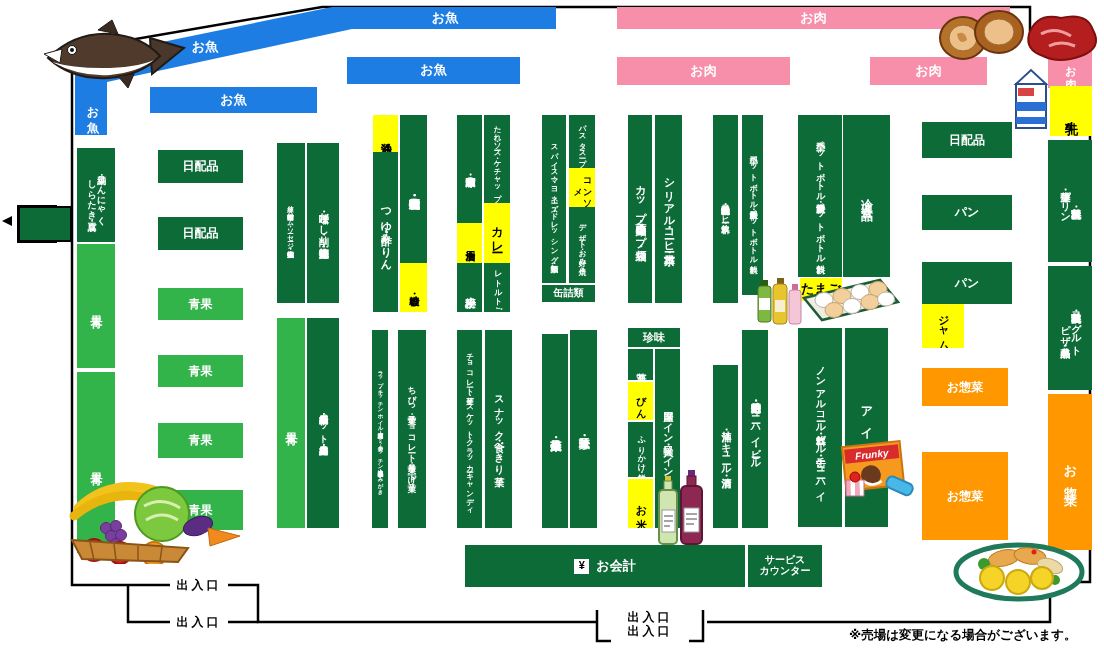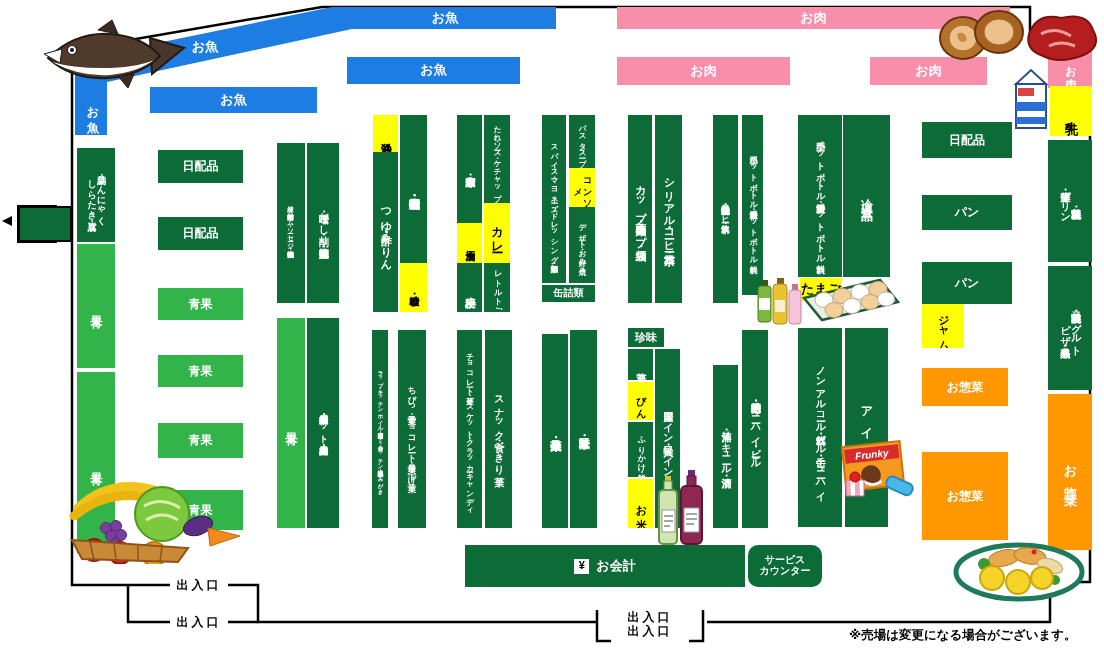--- a/index.html
+++ b/index.html
@@ -7,21 +7,21 @@
   svg.layer{position:absolute;left:0;top:0;}
   .b{position:absolute;display:flex;align-items:center;justify-content:center;
      font-weight:bold;box-sizing:border-box;text-align:center;overflow:hidden;line-height:1.08;}
   .dg{background:#0d6b38;color:#fff;}
   .lg{background:#33b44a;color:#fff;}
   .bl{background:#1e7de2;color:#fff;}
   .pk{background:#f78fab;color:#fff;}
   .yl{background:#ffff00;color:#000;}
   .or{background:#ff9800;color:#fff;}
   .v{writing-mode:vertical-rl;white-space:pre-line;}
-  .h{white-space:pre-line;border-radius:10px;}
+  .h{white-space:pre-line;}
   .t{position:absolute;display:flex;align-items:center;justify-content:center;
      color:#fff;font-weight:bold;}
   .ent{position:absolute;display:flex;align-items:center;justify-content:center;
      color:#000;font-weight:bold;font-size:12px;letter-spacing:3px;background:#fff;}
   .yenbox{display:inline-flex;align-items:center;justify-content:center;width:15px;height:15px;
      background:#fff;color:#000;font-size:11px;font-weight:bold;margin-right:7px;}
   #note{position:absolute;left:849px;top:627px;width:261px;font-size:12.5px;font-weight:bold;color:#000000;}
   .ill{position:absolute;}
 </style>
 </head>
@@ -114,21 +114,21 @@
   <div class="b yl v" style="left:922px;top:304px;width:42px;height:44px;font-size:11px;">ジャム</div>
   <div class="b or" style="left:922px;top:368px;width:86px;height:38px;font-size:12px;">お惣菜</div>
   <div class="b or" style="left:922px;top:452px;width:86px;height:88px;font-size:12px;">お惣菜</div>
 
   <div class="b dg v" style="left:372px;top:330px;width:16px;height:198px;font-size:5.5px;">ラップ・キッチンホイル・調理器具・ゴミ袋・キッチン用品・食器洗剤・衣料洗剤・はみがき</div>
   <div class="b dg v" style="left:398px;top:330px;width:28px;height:198px;font-size:8.5px;">ちびっ子菓子・チョコレート菓子・吊り下げ菓子</div>
   <div class="b dg v" style="left:457px;top:330px;width:25px;height:198px;font-size:7.5px;">チョコレート菓子・ビスケット・クラッカー・キャンディ</div>
   <div class="b dg v" style="left:485px;top:330px;width:27px;height:198px;font-size:10px;">スナック・食べきり菓子</div>
   <div class="b dg v" style="left:542px;top:334px;width:26px;height:194px;font-size:11px;">米菓・半生焼菓子</div>
   <div class="b dg v" style="left:570px;top:330px;width:27px;height:198px;font-size:11px;">豆菓子・珍味</div>
-  <div class="b dg" style="left:628px;top:328px;width:36px;height:19px;font-size:11px;">珍味</div>
+  <div class="b dg" style="left:628px;top:328px;width:52px;height:19px;font-size:11px;">珍味</div>
   <div class="b dg v" style="left:628px;top:349px;width:25px;height:31px;font-size:10px;">海苔</div>
   <div class="b yl v" style="left:628px;top:382px;width:25px;height:38px;font-size:10px;">びん詰</div>
   <div class="b dg v" style="left:628px;top:422px;width:25px;height:55px;font-size:8px;">ふりかけ・餅</div>
   <div class="b yl v" style="left:628px;top:479px;width:25px;height:49px;font-size:11px;">お米</div>
   <div class="b dg v" style="left:655px;top:349px;width:25px;height:179px;font-size:10px;">国産ワイン・輸入ワイン</div>
   <div class="b dg v" style="left:713px;top:365px;width:25px;height:163px;font-size:10px;">洋酒・リキュール・清酒</div>
   <div class="b dg v" style="left:742px;top:330px;width:26px;height:198px;font-size:10px;">割材・焼酎・缶チューハイ・ビール</div>
   <div class="b dg v" style="left:798px;top:328px;width:44px;height:199px;font-size:10px;">ノンアルコール飲料・ビール・缶チューハイ</div>
   <div class="b dg v" style="left:845px;top:328px;width:43px;height:199px;font-size:12px;letter-spacing:6px;">アイス</div>
 

